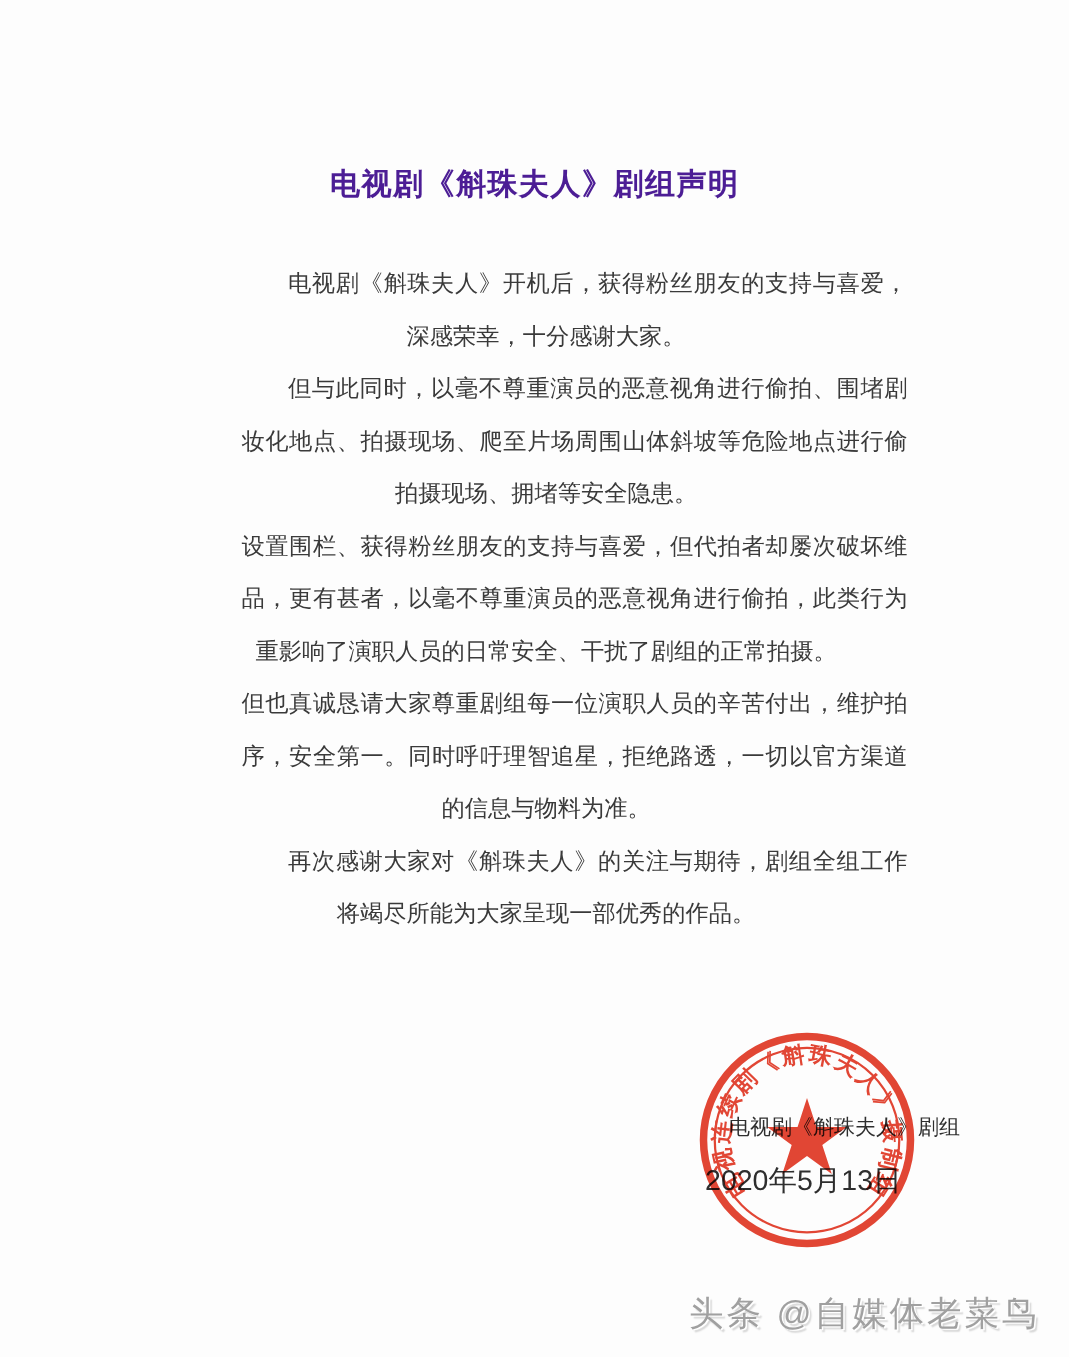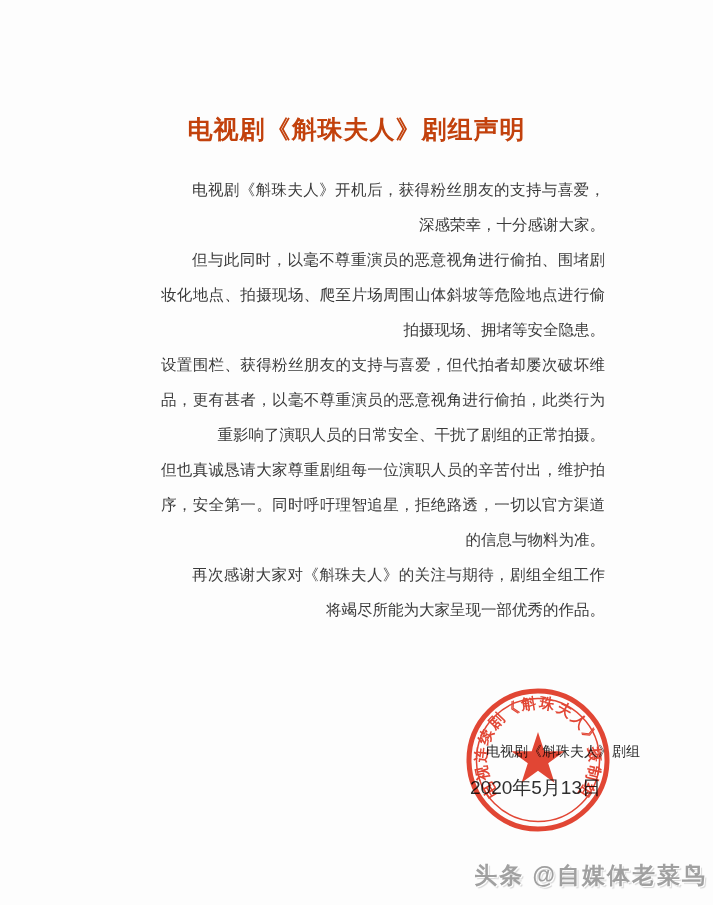--- a/index.html
+++ b/index.html
@@ -8,37 +8,37 @@
     width:713px;height:905px;
     background:#fdfdfd;
     overflow:hidden;
     font-family:"Liberation Sans", sans-serif;
   }
   .doc-title{
     position:absolute;
     top:96px;left:0;
     width:100%;
     text-align:center;
-    font-size:25px;
+    font-size:20px;
     font-weight:bold;
-    color:#c2410c;
+    color:#4c1d95;
     letter-spacing:1px;
   }
   .doc-body{
     position:absolute;
     left:123px;top:172px;
     width:482px;
     color:#3a3a3a;
   }
   .line{
     height:35px;
     line-height:35px;
     font-size:15.5px;
     white-space:nowrap;
-    text-align:right;
+    text-align:center;
   }
   .line.full{
     text-align:justify;
     white-space:normal;
     overflow:hidden;
     margin-left:38px;
   }
   .line.full::after{
     content:"";
     display:inline-block;
@@ -71,23 +71,23 @@
     opacity:0.88;
     mix-blend-mode:multiply;
     pointer-events:none;
   }
   .stamp text{
     font-family:"Liberation Sans", sans-serif;
     font-weight:bold;
   }
   .watermark{
     position:absolute;
-    right:6px;bottom:14px;
+    right:20px;bottom:14px;
     font-size:23px;
-    font-weight:bold;
+    font-weight:normal;
     letter-spacing:2px;
     color:#a0a0a0;
     text-shadow:1px 1px 0 #ffffff, 2px 2px 1px #d6d6d6;
   }
 </style>
 </head>
 <body>
 
 <div class="page">
 

